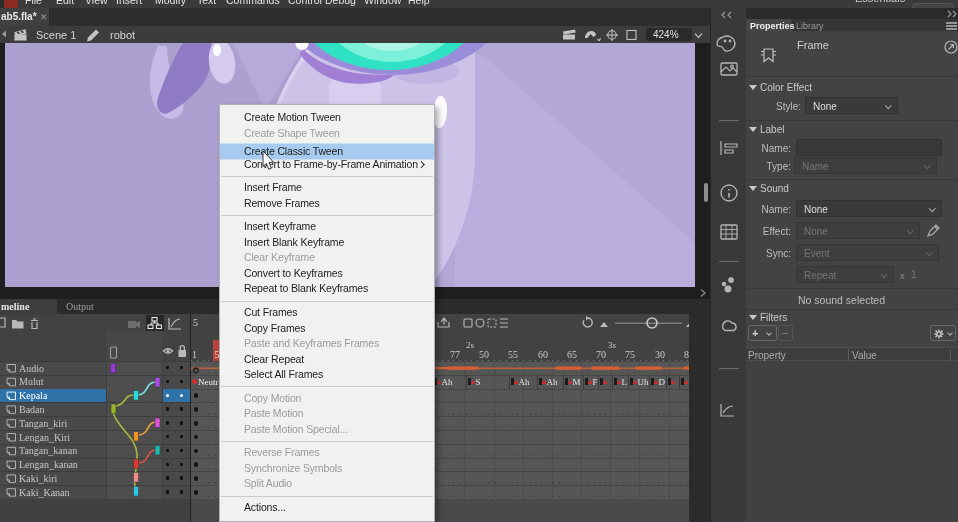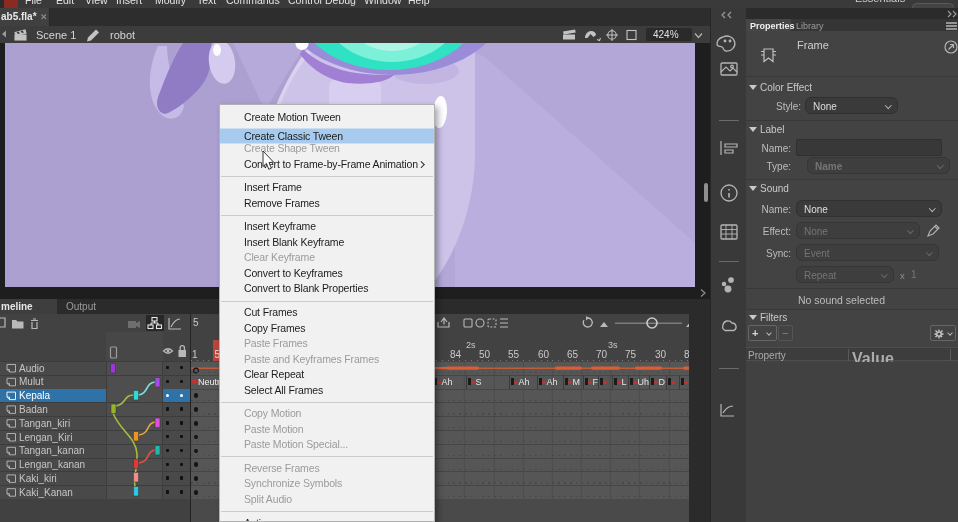--- a/index.html
+++ b/index.html
@@ -10,21 +10,21 @@
 
 #menubar { left:4px; top:0; width:886px; height:8px; background:#3a3a3a; overflow:hidden; }
 #menubar .mi { position:absolute; top:-6px; font-size:10.5px; color:#e3e3e3; }
 #tabbar { left:0; top:8px; width:710px; height:18px; background:#2d2d2d; }
 #doctab { position:absolute; left:0; top:0; width:50px; height:18px; background:#404040; border-right:1px solid #262626; }
 #doctab .t { position:absolute; left:1px; top:3px; font-size:10px; font-weight:bold; color:#e8e8e8; }
 #editbar { left:0; top:26px; width:710px; height:17px; background:#3c3c3c; }
 
 #canvas { left:0; top:43px; width:710px; height:256px; background:#1e1e1e; overflow:hidden; }
 
-#timeline { left:0; top:299px; width:689px; height:223px; background:#bef264; overflow:hidden; }
+#timeline { left:0; top:299px; width:689px; height:223px; background:#bef264; overflow:hidden;font-family:Liberation Serif, serif; }
 #tl-tabs { position:absolute; left:0; top:0; width:710px; height:15px; background:#2b2b2b; }
 #tl-tab1 { position:absolute; left:0; top:0; width:57px; height:15px; background:#3e3e3e; }
 #tl-tab1 span { position:absolute; left:1px; top:2px; font-size:10px; font-weight:bold; color:#e8e8e8; }
 #tl-tab2 { position:absolute; left:66px; top:2px; font-size:10px; color:#9a9a9a; }
 .rn { position:absolute; top:17px; font-size:10px; color:#c9c9c9; }
 .fgrid { position:absolute; left:0; top:0; width:519px; height:138px;
   background:
     repeating-linear-gradient(0deg, transparent 0, transparent 12.8px, #464646 12.8px, #464646 13.8px),
     repeating-linear-gradient(90deg, transparent 0, transparent 28.2px, #4c4c4c 28.2px, #4c4c4c 29.16px);
   background-position: 0 0, 11.8px 0;
@@ -52,21 +52,21 @@
 #cmenu .dis { color:#9b9b9b; }
 #cmenu .hl { background:#a6cbee; transform:translateY(2.5px); }
 #cmenu .sep { height:1px; background:#cccbcb; margin:3.5px 1px; }
 #cmenu .arr { position:absolute; right:11px; top:5px; width:4.5px; height:4.5px; border-right:1.2px solid #2a2a2a; border-top:1.2px solid #2a2a2a; transform:rotate(45deg); }
 
 .pdiv { position:absolute; left:0; width:212px; height:1px; background:#383838; }
 .sech { position:absolute; left:0; width:212px; height:12px; }
 .sech .tri { position:absolute; left:3px; top:3px; width:0; height:0; border-left:4px solid transparent; border-right:4px solid transparent; border-top:5px solid #c9c9c9; }
 .sech .sl { position:absolute; left:14px; top:0; font-size:10px; color:#c9c9c9; }
 .flab { position:absolute; font-size:10px; color:#bdbdbd; }
-.dd { position:absolute; height:17px; background:#3a3a3a; border:1px solid #303030; border-radius:6px; }
+.dd { position:absolute; height:17px; background:#3a3a3a; border:1px solid #303030; border-radius:0; }
 .dd .dt { position:absolute; left:7px; top:2.5px; font-size:10px; color:#dedede; }
 .dd .ch { position:absolute; right:7px; top:4.5px; width:4.5px; height:4.5px; border-right:1.3px solid #b5b5b5; border-bottom:1.3px solid #b5b5b5; transform:rotate(45deg); }
 .dd.dis { background:#3e3e3e; border-color:#363636; }
 .dd.dis .dt { color:#757575; }
 .dd.dis .ch { border-color:#6a6a6a; }
 .inp { position:absolute; height:17px; background:#383838; border:1px solid #303030; border-radius:2px; }
 </style>
 </head>
 <body>
 <div id="app">
@@ -211,21 +211,21 @@
 
         <path d="M163.5,19 q4.5,-4.5 9,0 q-4.5,4.5 -9,0 z" fill="none" stroke="#b9b9b9" stroke-width="1.2"></path>
         <circle cx="168" cy="19" r="1.5" fill="#b9b9b9"></circle>
 
         <rect x="178.5" y="18" width="7.5" height="7" fill="#b9b9b9"></rect>
         <path d="M180.2,18 v-2.2 a2.1,2.1 0 0 1 4.2,0 v2.2" fill="none" stroke="#b9b9b9" stroke-width="1.3"></path>
       </svg>
       <span style="position:absolute;left:192px;top:17px;font-size:10px;color:#c9c9c9;">1</span>
       <span style="position:absolute;left:466px;top:8px;font-size:9px;color:#c9c9c9;">2s</span>
       <span style="position:absolute;left:608px;top:8px;font-size:9px;color:#c9c9c9;">3s</span>
-      <span class="rn" style="left:450px;">84</span><span class="rn" style="left:479px;">50</span>
+      <span class="rn" style="left:450px;">77</span><span class="rn" style="left:479px;">50</span>
       <span class="rn" style="left:508px;">55</span><span class="rn" style="left:538px;">60</span>
       <span class="rn" style="left:567px;">65</span><span class="rn" style="left:596px;">70</span>
       <span class="rn" style="left:625px;">75</span><span class="rn" style="left:655px;">30</span>
       <span class="rn" style="left:684px;">85</span>
       <div style="position:absolute;left:191px;top:27.5px;width:519px;height:1.2px;background:repeating-linear-gradient(90deg,#7b7b7b 0,#7b7b7b 1px,transparent 1px,transparent 5.83px);"></div>
       
       <div style="position:absolute;left:213px;top:8px;width:7px;height:21px;background:#b8443c;"></div>
       <span style="position:absolute;left:214.5px;top:17px;font-size:10px;color:#f5dada;">5</span>
     </div>
 
@@ -513,21 +513,21 @@
         <span class="ch"></span>
       </div>
     <div class="pdiv" style="top:112px;"></div>
     <div class="sech" style="top:116px;">
         <span class="tri"></span>
         <span class="sl">Label</span>
       </div>
     <span class="flab" style="right:167px;top:135px;">Name:</span>
     <div class="inp" style="left:50px;top:131px;width:146px;"></div>
     <span class="flab" style="right:167px;top:153px;">Type:</span>
-    <div class="dd dis" style="left:61px;top:149px;width:143px;font-weight:bold;">
+    <div class="dd dis" style="left:48px;top:149px;width:143px;">
         <span class="dt">Name</span>
         <span class="ch"></span>
       </div>
     <div class="pdiv" style="top:171px;"></div>
     <div class="sech" style="top:175px;">
         <span class="tri"></span>
         <span class="sl">Sound</span>
       </div>
     <span class="flab" style="right:167px;top:196px;">Name:</span>
     <div class="dd" style="left:50px;top:192px;width:146px;">
@@ -569,44 +569,43 @@
     </div>
     <div style="position:absolute;left:184px;top:317px;width:26px;height:16px;border:1px solid #666;border-radius:2px;">
       <svg width="12" height="12" style="position:absolute;left:2px;top:2px;">
           <path d="M6,1.5 v2 M6,8.5 v2 M1.5,6 h2 M8.5,6 h2 M2.5,2.5 l1.5,1.5 M7.5,7.5 l1.5,1.5 M9.5,2.5 l-1.5,1.5 M4,7.5 l-1.5,1.5" stroke="#cfcfcf" stroke-width="1.3"></path>
           <circle cx="6" cy="6" r="2.2" fill="none" stroke="#cfcfcf" stroke-width="1.3"></circle>
         </svg>
       <span style="position:absolute;left:17px;top:5px;width:4px;height:4px;border-right:1.2px solid #b5b5b5;border-bottom:1.2px solid #b5b5b5;transform:rotate(45deg);"></span>
     </div>
     <div style="position:absolute;left:0;top:339px;width:212px;height:14px;background:#3d3d3d;border-top:1px solid #4e4e4e;border-bottom:1px solid #4e4e4e;">
       <span style="position:absolute;left:2px;top:2px;font-size:10px;color:#ababab;">Property</span>
-      <span style="position:absolute;left:106px;top:2px;font-size:16px;color:#ababab;font-weight:bold;">Value</span>
+      <span style="position:absolute;left:106px;top:2px;font-size:10px;color:#ababab;">Value</span>
       <div style="position:absolute;left:102px;top:1px;width:1px;height:12px;background:#5a5a5a;"></div>
       <div style="position:absolute;left:204px;top:1px;width:1px;height:12px;background:#5a5a5a;"></div>
     </div>
     <div style="position:absolute;left:0;top:354px;width:212px;height:160px;background:#414141;"></div>
   </div>
   <div id="cmenu" class="abs">
     <div class="it">Create Motion Tween</div>
+    <div class="it dis">Create Shape Tween</div>
     <div class="it hl">Create Classic Tween</div>
-    <div class="it dis">Create Shape Tween</div>
     <div class="it">Convert to Frame-by-Frame Animation<span class="arr"></span></div>
     <div class="sep"></div>
     <div class="it">Insert Frame</div>
     <div class="it">Remove Frames</div>
     <div class="sep"></div>
     <div class="it">Insert Keyframe</div>
     <div class="it">Insert Blank Keyframe</div>
     <div class="it dis">Clear Keyframe</div>
     <div class="it">Convert to Keyframes</div>
-    <div class="it">Convert to Blank Properties</div>
+    <div class="it">Repeat to Blank Keyframes</div>
     <div class="sep"></div>
     <div class="it">Cut Frames</div>
     <div class="it">Copy Frames</div>
-    <div class="it dis">Paste Frames</div>
     <div class="it dis">Paste and Keyframes Frames</div>
     <div class="it">Clear Repeat</div>
     <div class="it">Select All Frames</div>
     <div class="sep"></div>
     <div class="it dis">Copy Motion</div>
     <div class="it dis">Paste Motion</div>
     <div class="it dis">Paste Motion Special...</div>
     <div class="sep"></div>
     <div class="it dis">Reverse Frames</div>
     <div class="it dis">Synchronize Symbols</div>

